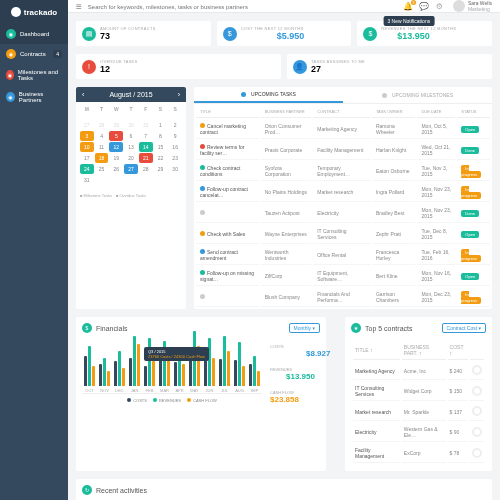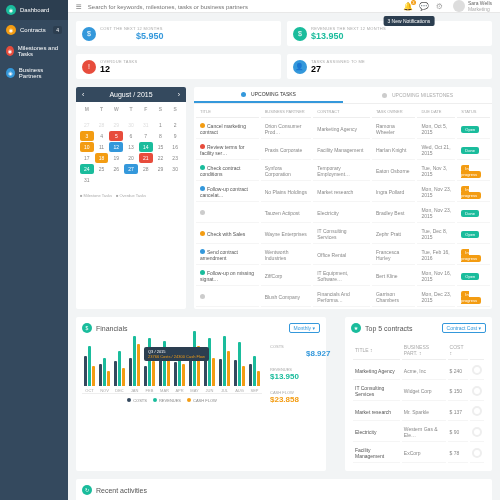--- a/index.html
+++ b/index.html
@@ -31,21 +31,21 @@
 .content{padding:8px;display:flex;flex-direction:column;gap:8px;}
 .cards{display:flex;gap:6px;}
 .card{background:#fff;flex:1;padding:5px 6px;display:flex;align-items:center;gap:4px;border-radius:2px;}
 .card-ic{width:14px;height:14px;border-radius:50%;display:flex;align-items:center;justify-content:center;color:#fff;font-size:7px;}
 .ic-g{background:#1abc9c;}
 .ic-b{background:#3498db;}
 .ic-y{background:#f39c12;}
 .ic-r{background:#e74c3c;}
 .card-txt .lbl{font-size:4px;color:#aaa;text-transform:uppercase;letter-spacing:0.3px;}
 .card-txt .val{font-size:9px;font-weight:600;}
-.val-g{color:#1abc9c;}
+.val-g{color:#1abc9c;margin-left:16px;}
 .val-b{color:#3498db;margin-left:36px;}
 .row2{display:flex;gap:8px;}
 .cal-sec{background:#fff;width:110px;border-radius:2px;overflow:hidden;}
 .cal-hdr{background:#34495e;color:#fff;padding:4px 6px;font-size:7px;display:flex;justify-content:space-between;align-items:center;}
 .cal-grid{display:grid;grid-template-columns:repeat(7,1fr);gap:1px;padding:4px;font-size:5px;text-align:center;}
 .cal-dow{color:#aaa;font-weight:600;}
 .cal-day{padding:2px;position:relative;color:#888;}
 .cal-day.dim{color:#ddd;}
 .cal-hl{border-radius:2px;color:#fff;}
 .hl-o{background:#f39c12;}
@@ -90,20 +90,24 @@
 .top5{flex:1;background:#fff;border-radius:2px;padding:6px;}
 .t5-tbl td,.t5-tbl th{padding:3px 2px;font-size:5px;}
 .donut{width:10px;height:10px;border-radius:50%;border:2px solid #eee;display:inline-block;position:relative;}
 .recent{background:#fff;border-radius:2px;padding:6px;}
 </style>
 </head>
 <body>
 
 <div class="app">
   <div class="sidebar">
+    <div class="logo">
+      <span class="logo-icon"></span>
+      <span>trackado</span>
+    </div>
     <div class="nav-item active">
         <span class="nav-icon ic-dash">◉</span>
         <span>Dashboard</span>
       </div>
     <div class="nav-item">
         <span class="nav-icon ic-con">◉</span>
         <span>Contracts</span>
         <span class="nav-badge">4</span>
       </div>
     <div class="nav-item">
@@ -131,20 +135,27 @@
       <div class="user">
         <div class="avatar"></div>
         <div class="user-txt">
             <div>Sara Wells</div>
             <div style="color:#aaa;">Marketing</div>
           </div>
       </div>
     </div>
     <div class="content">
       <div class="cards">
+        <div class="card">
+            <span class="card-ic ic-g">▤</span>
+            <div class="card-txt">
+              <div class="lbl">Amount of Contracts</div>
+              <div class="val">73</div>
+            </div>
+          </div>
         <div class="card">
             <span class="card-ic ic-b">$</span>
             <div class="card-txt">
               <div class="lbl">Cost the next 12 months</div>
               <div class="val val-b">$5.950</div>
             </div>
           </div>
         <div class="card">
             <span class="card-ic ic-g">$</span>
             <div class="card-txt">

